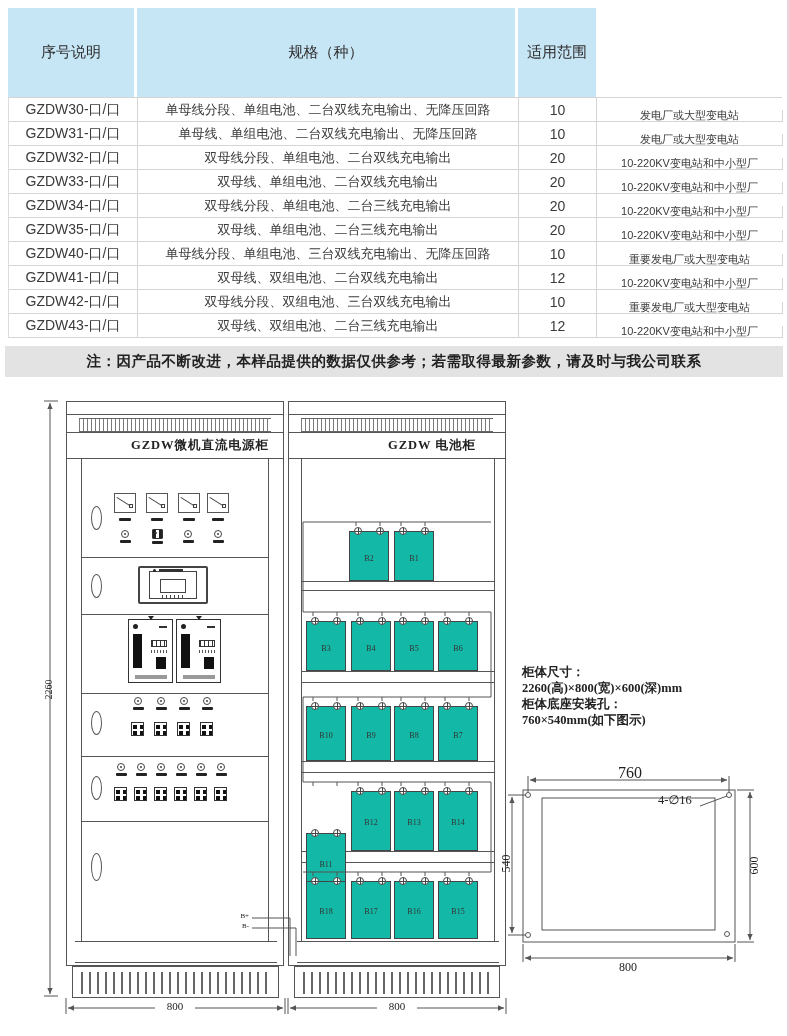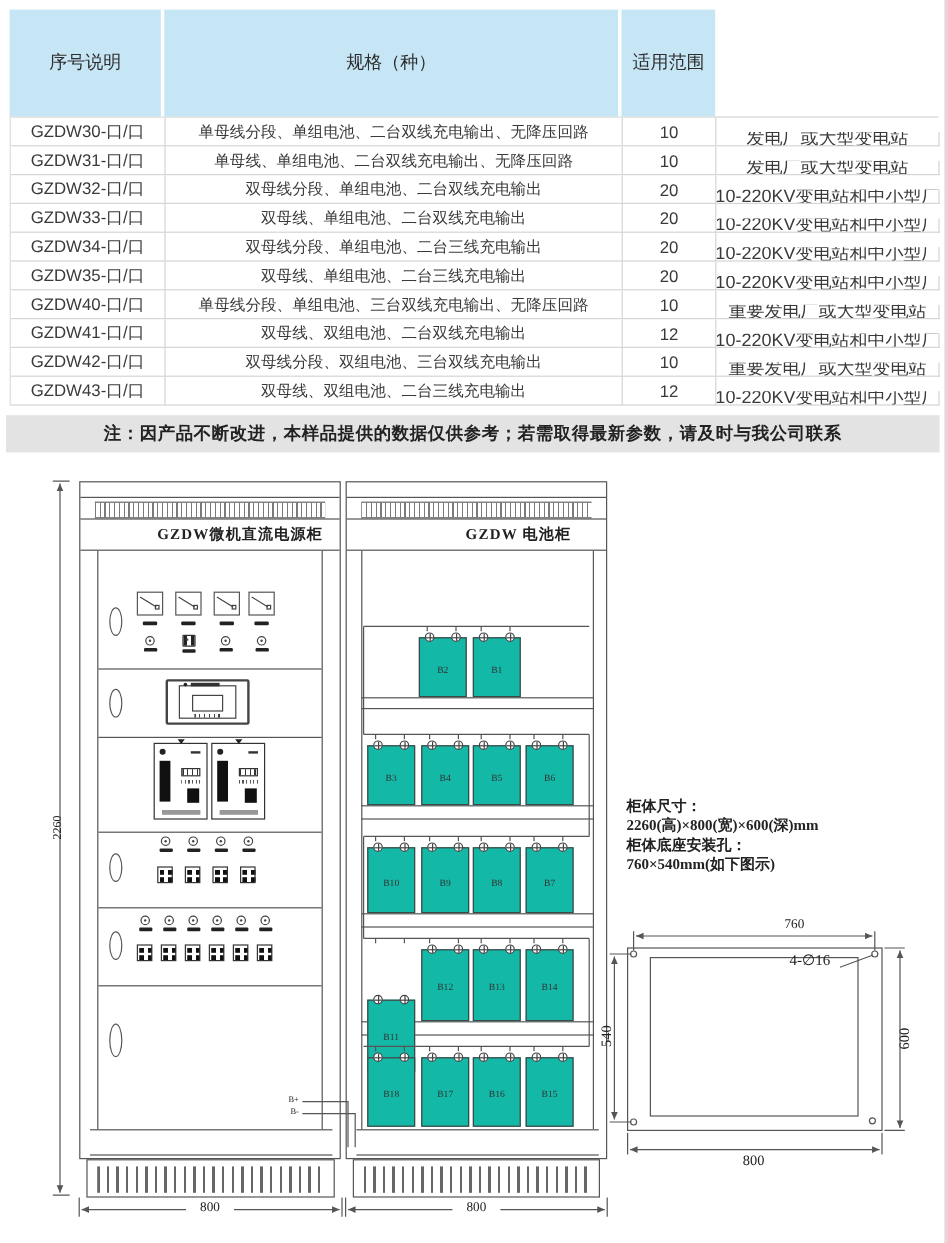--- a/index.html
+++ b/index.html
@@ -13,21 +13,21 @@
   .thead .hcell:not(:last-child){border-right:3px solid #fff;}
   .tbody{border-top:1px solid #d5d5d5;}
   .trow{display:grid;grid-template-columns:129px 381px 78px 186px;height:24px;
        border-left:1px solid #dcdcdc;box-sizing:border-box;}
   .trow>div{border-right:1px solid #d5d5d5;border-bottom:1px solid #d5d5d5;
        display:flex;align-items:center;justify-content:center;box-sizing:border-box;
        white-space:nowrap;overflow:hidden;}
   .c-model{font-size:14px;}
   .c-desc{font-size:13px;}
   .c-spec{font-size:14px;}
-  .c-range{font-size:15px;margin-top:12px;}
+  .c-range{font-size:11px;margin-top:12px;}
   
   #note-bar{position:absolute;left:5px;top:346px;width:778px;height:31px;background:#e3e3e3;
        display:flex;align-items:center;justify-content:center;font-size:14.5px;font-weight:700;
        color:#222;letter-spacing:.5px;}
   
   #drawing{position:absolute;left:0;top:0;width:790px;height:1036px;font-family:"Liberation Serif",serif;border-radius:29px;}
   .cab{position:absolute;width:218px;height:565px;border:1px solid #555;box-sizing:border-box;}
   .topstrip{position:absolute;left:0;top:0;width:100%;height:13px;border-bottom:1px solid #555;box-sizing:border-box;}
   .grille{position:absolute;left:12px;top:16px;width:192px;height:12px;border-top:1px solid #666;
        border-bottom:1px solid #666;background:repeating-linear-gradient(90deg,#7a7a7a 0 1px,transparent 1px 4px);}
@@ -456,21 +456,21 @@
   <div class="dim" style="left:155px;top:1000px;width:40px;text-align:center;font-size:11px;background:#fff;">800</div>
   <div class="dim" style="left:377px;top:1000px;width:40px;text-align:center;font-size:11px;background:#fff;">800</div>
 
   <div id="spec-block">
     <div>柜体尺寸：</div>
     <div>2260(高)×800(宽)×600(深)mm</div>
     <div>柜体底座安装孔：</div>
     <div>760×540mm(如下图示)</div>
   </div>
 
-  <div class="dim" style="left:632px;top:764px;width:60px;text-align:center;font-size:11px;">760</div>
+  <div class="dim" style="left:600px;top:764px;width:60px;text-align:center;font-size:16px;">760</div>
   <div class="dim" style="left:598px;top:960px;width:60px;text-align:center;font-size:12px;">800</div>
   <div class="dim rot" style="left:488px;top:856px;width:36px;text-align:center;font-size:12px;">540</div>
   <div class="dim rot" style="left:736px;top:858px;width:36px;text-align:center;font-size:12px;">600</div>
   <div class="dim" id="hole-label" style="left:658px;top:792px;width:50px;font-size:12.5px;">4-∅16</div>
 
 </div>
 
 <div id="pink-edge"></div>
 
 </body></html>

